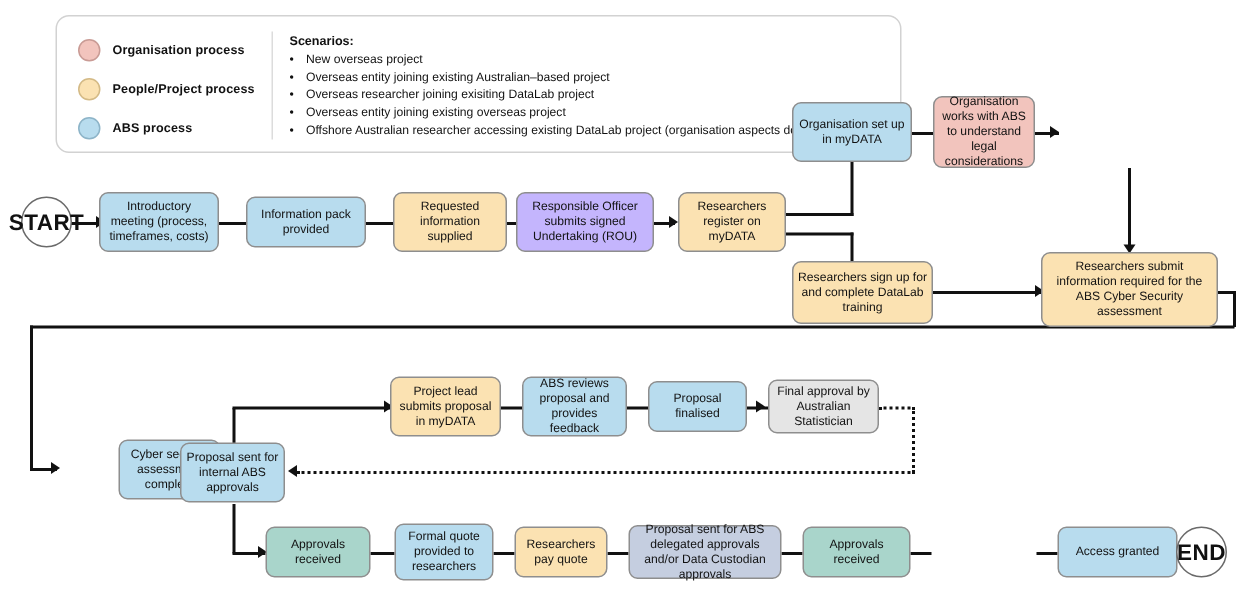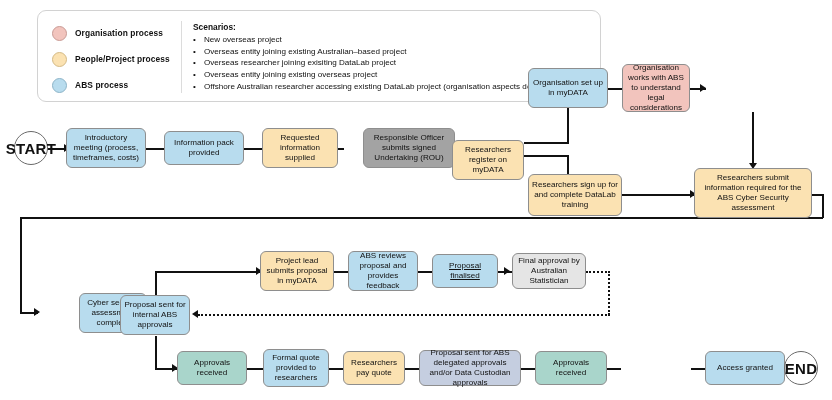--- a/index.html
+++ b/index.html
@@ -150,42 +150,42 @@
   <div class="arw arw-r" style="left:778px;top:364px;"></div>
 
   <div class="terminal" style="left:14px;top:131px;width:34px;height:34px;">START</div>
 
   <div class="node" style="left:66px;top:128px;width:80px;height:40px;background:#b8dcee;">Introductory meeting (process, timeframes, costs)</div>
 
   <div class="node" style="left:164px;top:131px;width:80px;height:34px;background:#b8dcee;">Information pack provided</div>
 
   <div class="node" style="left:262px;top:128px;width:76px;height:40px;background:#fbe2b2;">Requested information supplied</div>
 
-  <div class="node" style="left:344px;top:128px;width:92px;height:40px;background:#a3a3a3;margin-left:19px;">Responsible Officer submits signed Undertaking (ROU)</div>
-
-  <div class="node" style="left:452px;top:128px;width:72px;height:40px;background:#fbe2b2;margin-top:12px;">Researchers register on myDATA</div>
+  <div class="node" style="left:344px;top:128px;width:92px;height:40px;background:#c4b5fd;">Responsible Officer submits signed Undertaking (ROU)</div>
+
+  <div class="node" style="left:452px;top:128px;width:72px;height:40px;background:#fbe2b2;">Researchers register on myDATA</div>
 
   <div class="node" style="left:528px;top:68px;width:80px;height:40px;background:#b8dcee;">Organisation set up in myDATA</div>
 
   <div class="node" style="left:622px;top:64px;width:68px;height:48px;background:#f2c4bd;">Organisation works with ABS to understand legal considerations</div>
 
 
   <div class="node" style="left:528px;top:174px;width:94px;height:42px;background:#fbe2b2;">Researchers sign up for and complete DataLab training</div>
 
   <div class="node" style="left:694px;top:168px;width:118px;height:50px;background:#fbe2b2;">Researchers submit information required for the ABS Cyber Security assessment</div>
 
   <div class="node" style="left:38px;top:293px;width:68px;height:40px;background:#b8dcee;margin-left:41px;">Cyber security assessment complete</div>
 
   <div class="node" style="left:120px;top:295px;width:70px;height:40px;background:#b8dcee;">Proposal sent for internal ABS approvals</div>
 
   <div class="node" style="left:260px;top:251px;width:74px;height:40px;background:#fbe2b2;">Project lead submits proposal in myDATA</div>
 
   <div class="node" style="left:348px;top:251px;width:70px;height:40px;background:#b8dcee;">ABS reviews proposal and provides feedback</div>
 
-  <div class="node" style="left:432px;top:254px;width:66px;height:34px;background:#b8dcee;text-decoration:underline;">Proposal finalised</div>
+  <div class="node" style="left:432px;top:254px;width:66px;height:34px;background:#b8dcee;">Proposal finalised</div>
 
   <div class="node" style="left:512px;top:253px;width:74px;height:36px;background:#e5e5e5;">Final approval by Australian Statistician</div>
 
   <div class="node" style="left:177px;top:351px;width:70px;height:34px;background:#a9d5cb;">Approvals received</div>
 
   <div class="node" style="left:263px;top:349px;width:66px;height:38px;background:#b8dcee;">Formal quote provided to researchers</div>
 
   <div class="node" style="left:343px;top:351px;width:62px;height:34px;background:#fbe2b2;">Researchers pay quote</div>
 
   <div class="node" style="left:419px;top:350px;width:102px;height:36px;background:#c5cee0;">Proposal sent for ABS delegated approvals and/or Data Custodian approvals</div>

